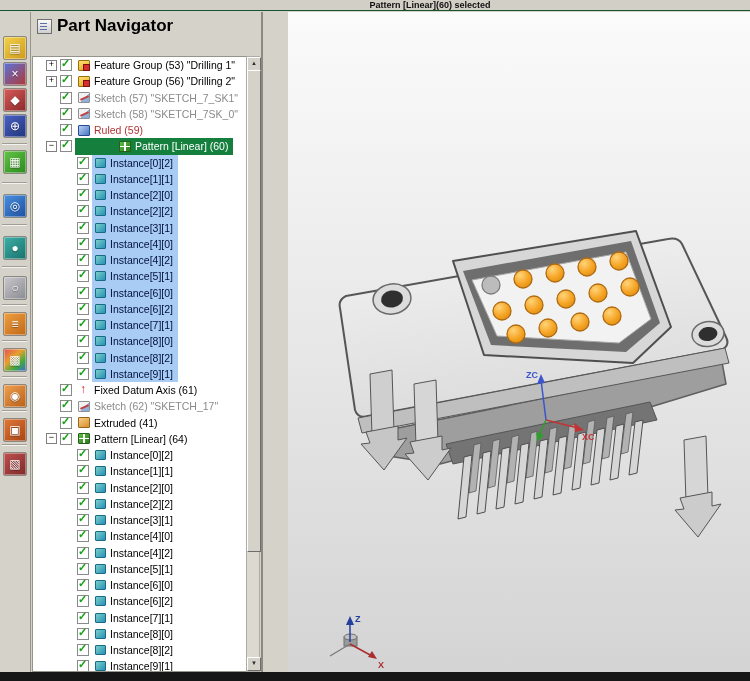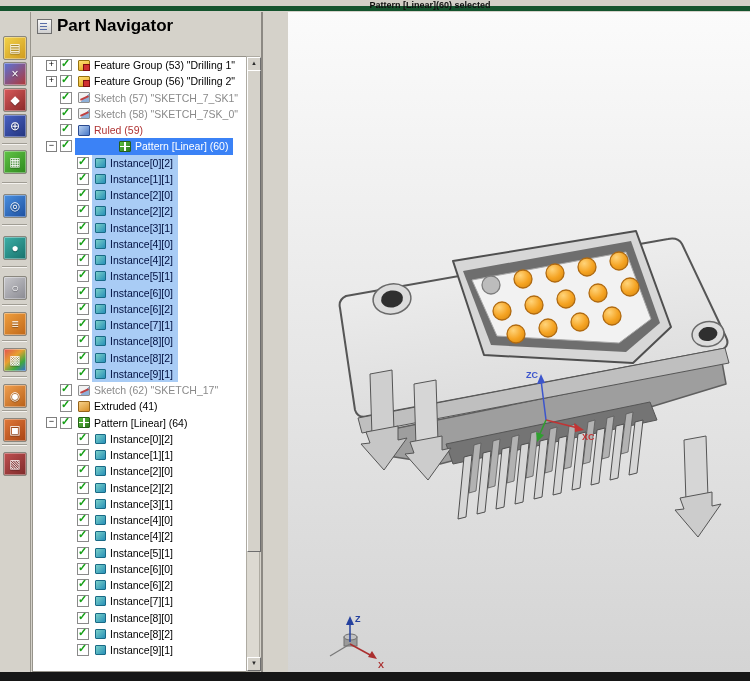--- a/index.html
+++ b/index.html
@@ -1,18 +1,18 @@
 <!DOCTYPE html>
 <html><head>
 <meta charset="utf-8">
 <style>
   html,body{margin:0;padding:0;background:#888;}
   .root{position:relative;width:750px;height:681px;background:#d5d2ca;font-family:"Liberation Sans",sans-serif;overflow:hidden;-webkit-font-smoothing:antialiased;}
   
-  .statusbar{position:absolute;top:0;left:0;right:0;height:11px;background:#d2cfc7;border-bottom:5px solid #14532d;text-align:center;font-size:9px;font-weight:bold;line-height:11px;color:#111;padding-left:110px;box-sizing:border-box;}
+  .statusbar{position:absolute;top:0;left:0;right:0;height:11px;background:#d2cfc7;border-bottom:1px solid #14532d;text-align:center;font-size:9px;font-weight:bold;line-height:11px;color:#111;padding-left:110px;box-sizing:border-box;}
   
   .resourcebar{position:absolute;left:0;top:12px;width:30px;bottom:9px;background:#d5d2ca;border-right:1px solid #98958c;}
   .icon-btn{position:absolute;left:3px;width:22px;height:22px;border:1px solid #8a877e;border-radius:2px;display:flex;align-items:center;justify-content:center;box-shadow:inset 0 0 0 1px rgba(255,255,255,.35);}
   .icon-btn .glyph{color:#fff;font-size:12px;line-height:1;text-shadow:0 1px 1px rgba(0,0,0,.4);}
   .rb-sep{position:absolute;left:2px;right:3px;height:0;border-top:1px solid #a09d94;border-bottom:1px solid #f4f2ee;}
   
   .panel{position:absolute;left:31px;top:12px;width:232px;bottom:9px;background:#d5d2ca;border-right:2px solid #8c8983;box-sizing:border-box;}
   .panel-header{height:28px;display:flex;align-items:center;gap:5px;padding-left:6px;font-size:17px;font-weight:bold;color:#000;}
   .ph-icon{width:13px;height:13px;background:linear-gradient(#fafafa,#cfcfcf);border:1px solid #6f6f6f;position:relative;flex:none;}
   .ph-icon::after{content:"";position:absolute;left:2px;top:3px;width:7px;height:1px;background:#5a6ea8;box-shadow:0 3px 0 #5a6ea8,0 6px 0 #5a6ea8;}
@@ -26,21 +26,21 @@
   .exp{width:9px;height:9px;flex:none;border:1px solid #7f7f7f;background:#fff;font-size:9px;line-height:7px;text-align:center;color:#000;margin-right:3px;}
   .exp.noexp{visibility:hidden;}
   .cb{width:10px;height:10px;flex:none;border:1px solid #8a8a8a;background:#fff;position:relative;margin-right:3px;}
   .cb::after{content:"✓";position:absolute;left:0;top:-3px;font-size:11px;font-weight:bold;color:#17a017;}
   .hl{display:flex;align-items:center;height:100%;padding:0 3px;}
   .ic{width:12px;height:11px;flex:none;margin-right:4px;border-radius:1px;position:relative;box-sizing:border-box;}
   .lbl{padding-right:2px;}
   
   .st-gray .lbl{color:#8a8a8a;}
   .st-red .lbl{color:#b03434;}
-  .st-selected .hl{background:#3b82f6;padding-left:44px;}
+  .st-selected .hl{background:#15803d;padding-left:44px;}
   .st-selected .lbl{color:#fff;}
   .st-highlight .hl{background:#a9ccf5;}
   .st-highlight .lbl{color:#001040;}
   
   .ic-feature-group{background:linear-gradient(160deg,#ffe070,#e2a522);border:1px solid #96720f;}
   .ic-feature-group::after{content:"";position:absolute;right:-1px;bottom:-1px;width:5px;height:5px;background:#d03030;border:1px solid #7e1010;}
   .ic-sketch{background:linear-gradient(135deg,#f2f2f2 55%,#8fb0d8 55%);border:1px solid #8f8f8f;}
   .ic-sketch::after{content:"";position:absolute;left:1px;top:4px;width:9px;height:2px;background:#c04040;transform:rotate(-25deg);}
   .ic-ruled{background:linear-gradient(135deg,#b8d0f0,#4878c8);border:1px solid #2a4a90;}
   .ic-pattern{border:1px solid #256018;background-image:linear-gradient(to right,transparent 42%,#fff 42% 58%,transparent 58%),linear-gradient(to bottom,transparent 42%,#fff 42% 58%,transparent 58%),linear-gradient(135deg,#5cc040,#2e7a1e);}
@@ -277,20 +277,28 @@
       <span class="ic ic-instance"></span>
       <span class="lbl">Instance[8][2]</span>
     </span>
   </div>
           <div class="row lvl1 st-highlight">
     <span class="exp noexp"></span>
     <span class="cb"></span>
     <span class="hl">
       <span class="ic ic-instance"></span>
       <span class="lbl">Instance[9][1]</span>
+    </span>
+  </div>
+          <div class="row lvl0 st-normal">
+    <span class="exp noexp"></span>
+    <span class="cb"></span>
+    <span class="hl">
+      <span class="ic ic-datum-axis"></span>
+      <span class="lbl">Fixed Datum Axis (61)</span>
     </span>
   </div>
           <div class="row lvl0 st-gray">
     <span class="exp noexp"></span>
     <span class="cb"></span>
     <span class="hl">
       <span class="ic ic-sketch"></span>
       <span class="lbl">Sketch (62) "SKETCH_17"</span>
     </span>
   </div>

